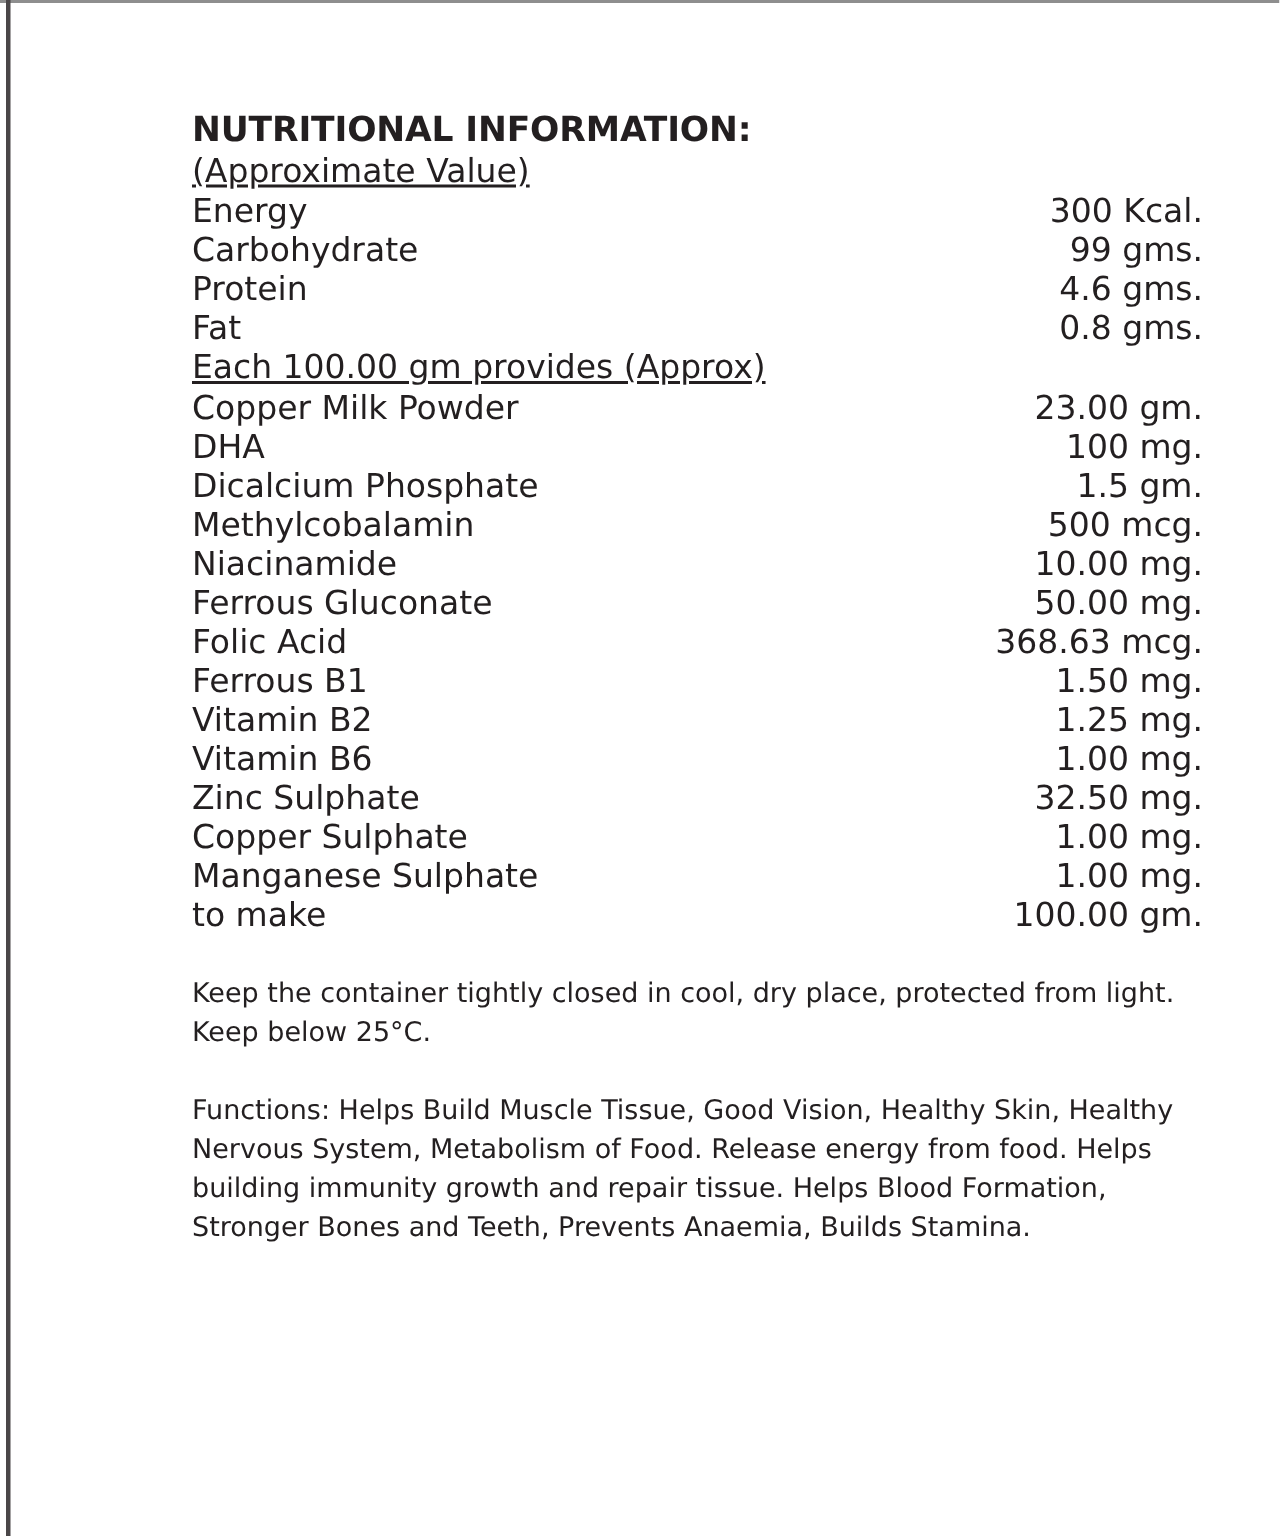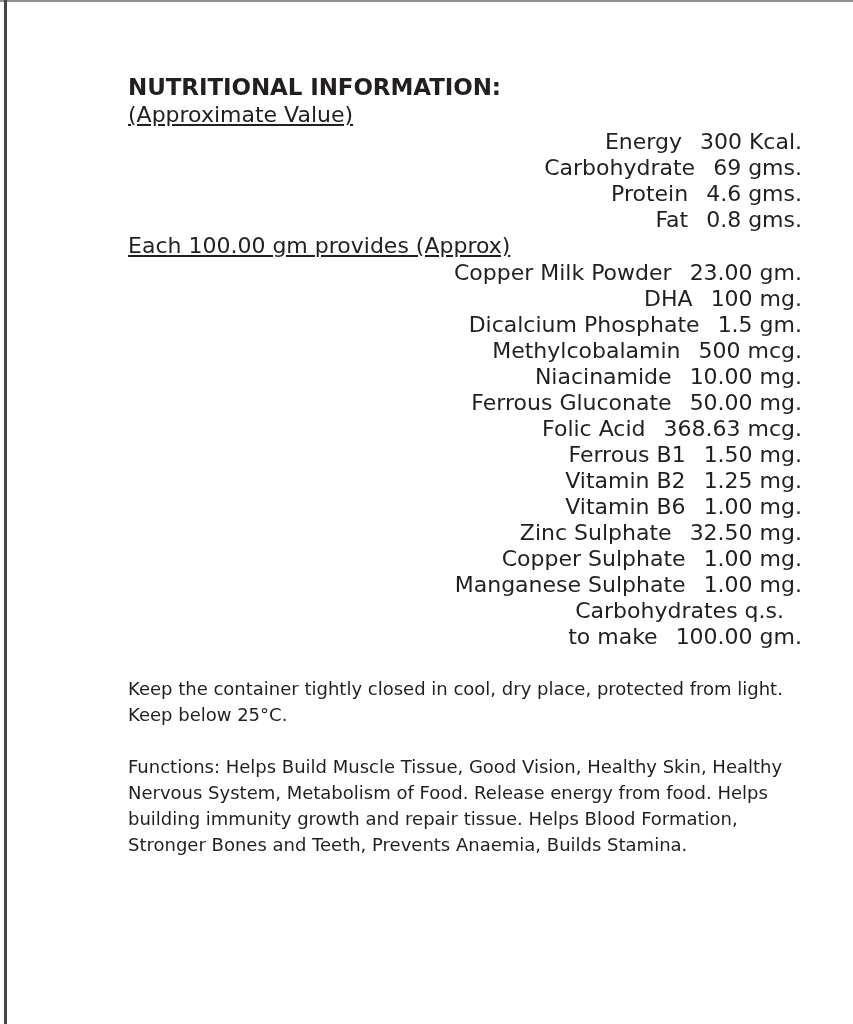--- a/index.html
+++ b/index.html
@@ -57,21 +57,21 @@
   }
 
   .nutrient-table {
     margin: 0;
     padding: 0;
     list-style: none;
   }
   .nutrient-row {
     display: flex;
     align-items: baseline;
-    justify-content: flex-end;
+    justify-content: space-between;
     font-size: 22px;
     line-height: 26px;
     white-space: nowrap;
   }
   .nutrient-name {
     text-align: left;
   }
   .nutrient-value {
     text-align: right;
     padding-left: 18px;
@@ -99,21 +99,21 @@
 
   <div class="subheading">(Approximate Value)</div>
 
   <ul class="nutrient-table" id="nutrition-table">
       <li class="nutrient-row">
         <span class="nutrient-name">Energy</span>
         <span class="nutrient-value">300 Kcal.</span>
       </li>
       <li class="nutrient-row">
         <span class="nutrient-name">Carbohydrate</span>
-        <span class="nutrient-value">69 gms.</span>
+        <span class="nutrient-value">99 gms.</span>
       </li>
       <li class="nutrient-row">
         <span class="nutrient-name">Protein</span>
         <span class="nutrient-value">4.6 gms.</span>
       </li>
       <li class="nutrient-row">
         <span class="nutrient-name">Fat</span>
         <span class="nutrient-value">0.8 gms.</span>
       </li>
     </ul>
@@ -167,24 +167,20 @@
       </li>
       <li class="nutrient-row">
         <span class="nutrient-name">Copper Sulphate</span>
         <span class="nutrient-value">1.00 mg.</span>
       </li>
       <li class="nutrient-row">
         <span class="nutrient-name">Manganese Sulphate</span>
         <span class="nutrient-value">1.00 mg.</span>
       </li>
       <li class="nutrient-row">
-        <span class="nutrient-name">Carbohydrates q.s.</span>
-        <span class="nutrient-value"></span>
-      </li>
-      <li class="nutrient-row">
         <span class="nutrient-name">to make</span>
         <span class="nutrient-value">100.00 gm.</span>
       </li>
     </ul>
 
   <div class="para-gap"></div>
 
   <p class="para">Keep the container tightly closed in cool, dry place, protected from light.</p>
 
   <p class="para">Keep below 25°C.</p>

